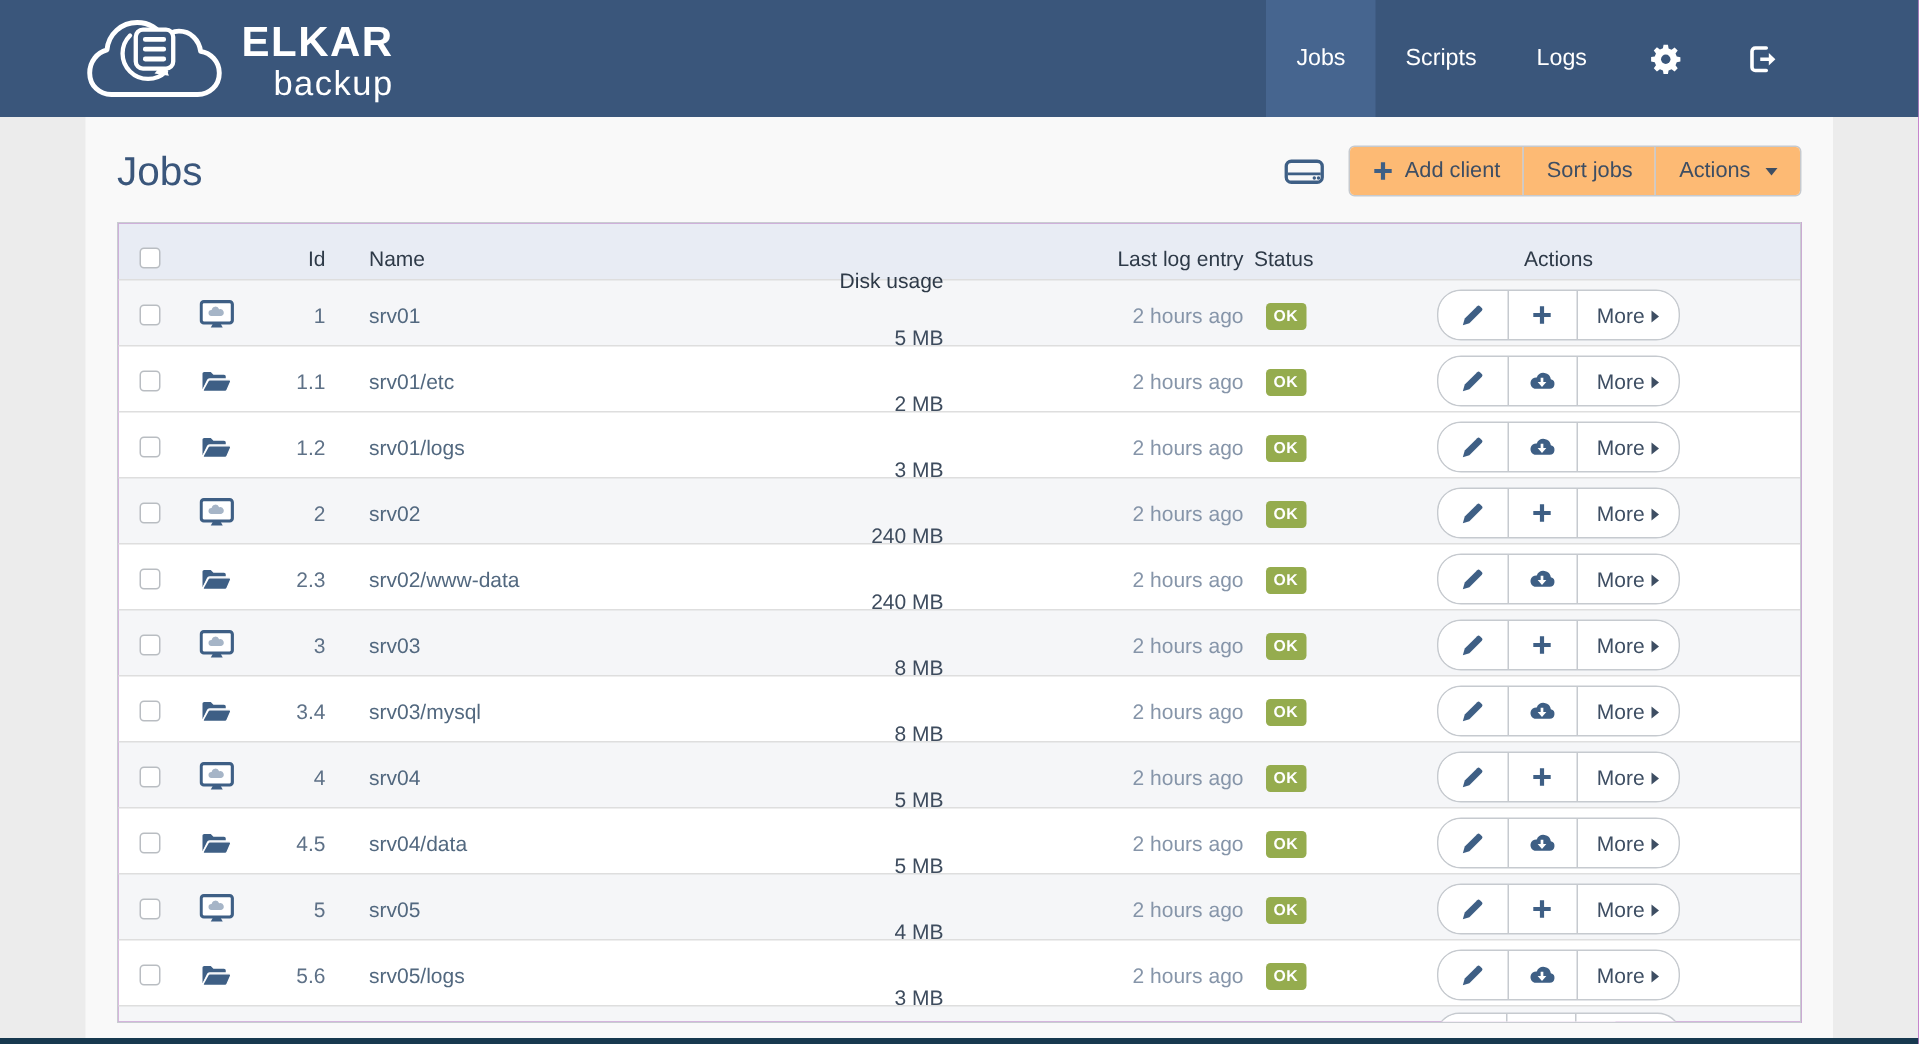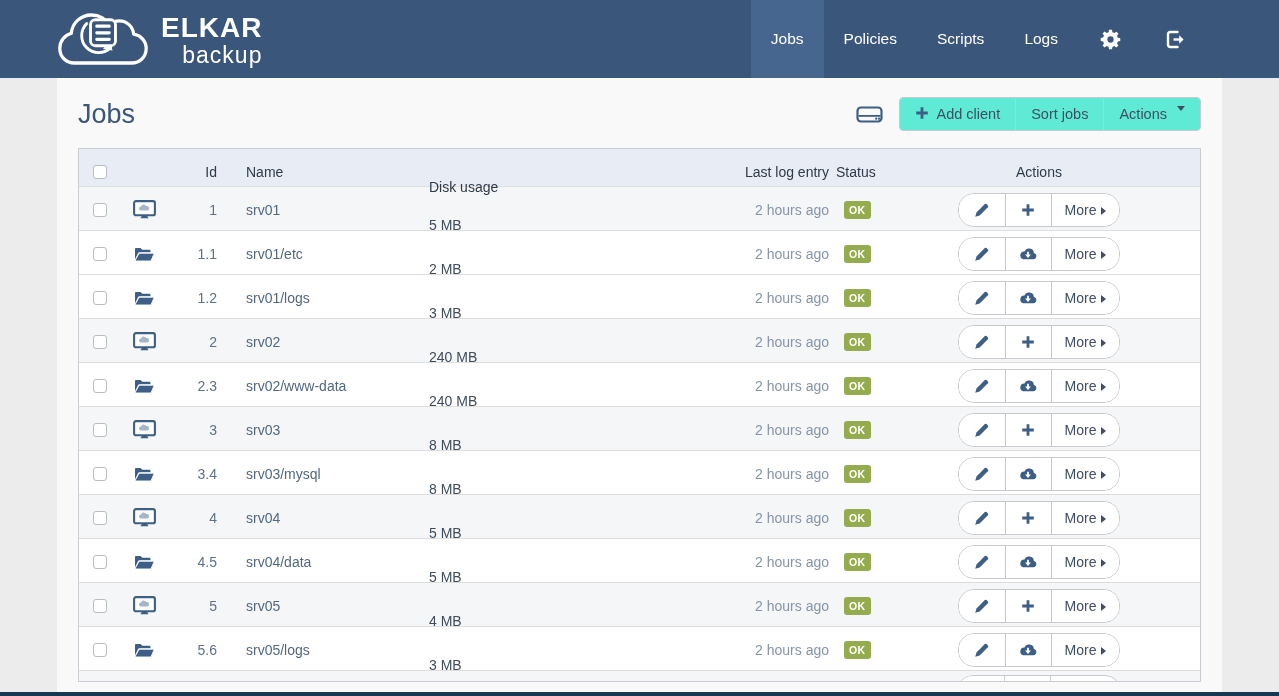--- a/index.html
+++ b/index.html
@@ -33,23 +33,23 @@
     margin:0 57px; height:614px; background:#F9F9F9; overflow:hidden;
   }
   .page-header {
     height:70px; display:flex; align-items:center; justify-content:space-between;
     padding:8px 21px 6px 21px;
   }
   .page-title { color:#3A567B; font-size:27px; font-weight:400; }
   .toolbar { display:flex; align-items:center; gap:16px; }
   .btn-group-top { display:inline-flex; background:#fff; border:1px solid #C6CACF; border-radius:4px; overflow:hidden; }
   .tbtn {
-    background:#5eead4; border:none; border-left:1px solid #C6CACF;
+    background:#fdba74; border:none; border-left:1px solid #C6CACF;
     padding:8px 15px; font-size:14.5px; color:#3E4E63; cursor:pointer;
-    display:flex; gap:8px; font-family:inherit;
+    display:flex; align-items:center; gap:8px; font-family:inherit;
   }
   .tbtn:first-child { border-left:none; }
   .caret-down {
     display:inline-block; width:0; height:0; margin-left:2px;
     border-left:4.5px solid transparent; border-right:4.5px solid transparent;
     border-top:5px solid #3E4E63;
   }
 
   
   .jobs-table { margin:0 21px; border:1px solid #C9CCD1; background:#a21caf; }
@@ -70,21 +70,21 @@
   input[type="checkbox"] {
     appearance:none; -webkit-appearance:none;
     width:14px; height:14px; border:1.5px solid #B9BDC2; border-radius:3px;
     background:#fff; cursor:pointer; display:block;
   }
   .cell-icon { display:flex; justify-content:center; }
   .cell-id { text-align:right; padding-right:2px; color:#5E7187; }
   .thead .cell-id { color:#2E3A48; }
   .cell-name { padding-left:27px; color:#52687F; cursor:pointer; }
   .thead .cell-name { color:#2E3A48; cursor:default; }
-  .cell-disk { text-align:left; color:#3E4C5E;margin-top:30px; }
+  .cell-disk { text-align:right; color:#3E4C5E;margin-top:30px; }
   .cell-log { text-align:right; color:#8695A9; }
   .thead .cell-disk, .thead .cell-log { color:#2E3A48; }
   .cell-status { padding-left:15px; }
   .thead .cell-status { padding-left:7px; }
   .status-badge {
     display:inline-block; background:#95AC4E; color:#fff;
     font-size:10.5px; font-weight:bold; letter-spacing:.4px;
     padding:3px 5px; border-radius:3px;
   }
   .cell-actions .actions-wrap { width:170px; margin-left:5px; display:flex; justify-content:center; }
@@ -139,21 +139,20 @@
     </span>
     <span class="brand-text">
       <span class="brand-line1">ELKAR</span>
       <span class="brand-line2">backup</span>
     </span>
   </div>
 
   <ul class="nav-list">
 
     <li class="nav-item active">Jobs</li>
-      <li class="nav-item">Policies</li>
       <li class="nav-item">Scripts</li>
       <li class="nav-item">Logs</li>
       <li class="nav-item icon-item">
       <span>
         <svg width="21" height="21" viewBox="0 0 20 20">
           <path fill="#FFF" d="M8.6.8h2.8l.4 2.3 1.9.8 1.9-1.4 2 2-1.4 1.9.8 1.9 2.3.4v2.8l-2.3.4-.8 1.9 1.4 1.9-2 2-1.9-1.4-1.9.8-.4 2.3H8.6l-.4-2.3-1.9-.8-1.9 1.4-2-2 1.4-1.9-.8-1.9L.7 11.4V8.6L3 8.2l.8-1.9L2.4 4.4l2-2 1.9 1.4 1.9-.8z"></path>
           <circle cx="10" cy="10" r="3" fill="#3A567B"></circle>
         </svg>
       </span>
     </li>

